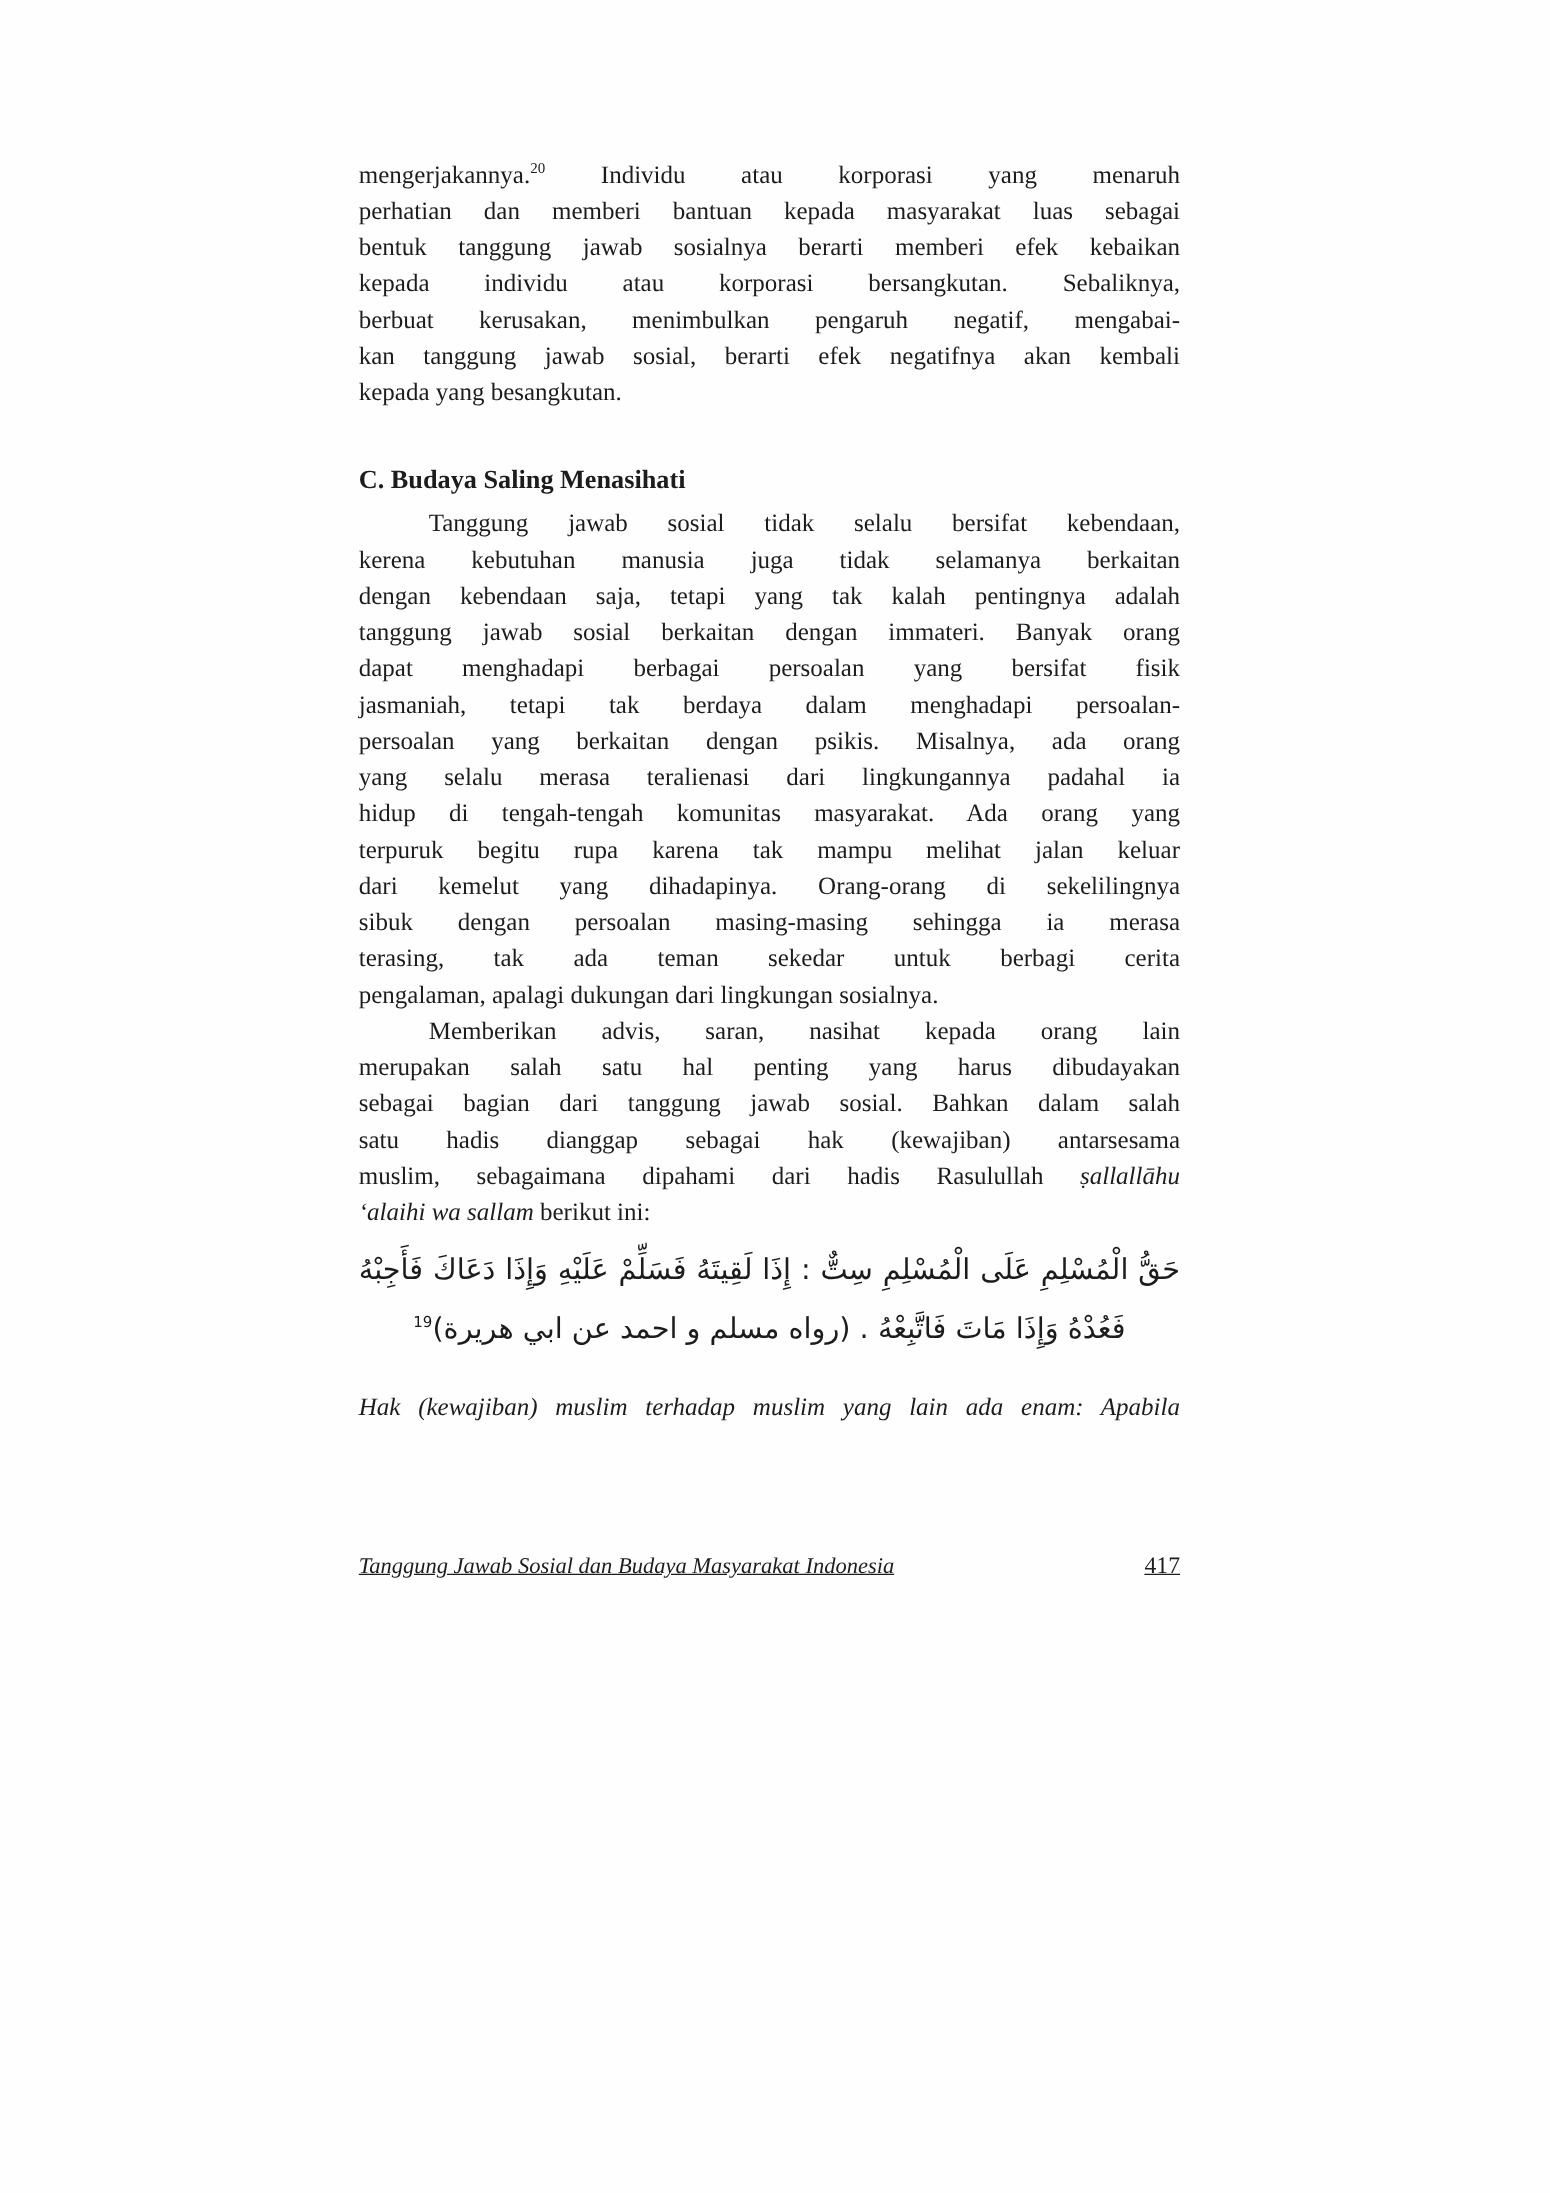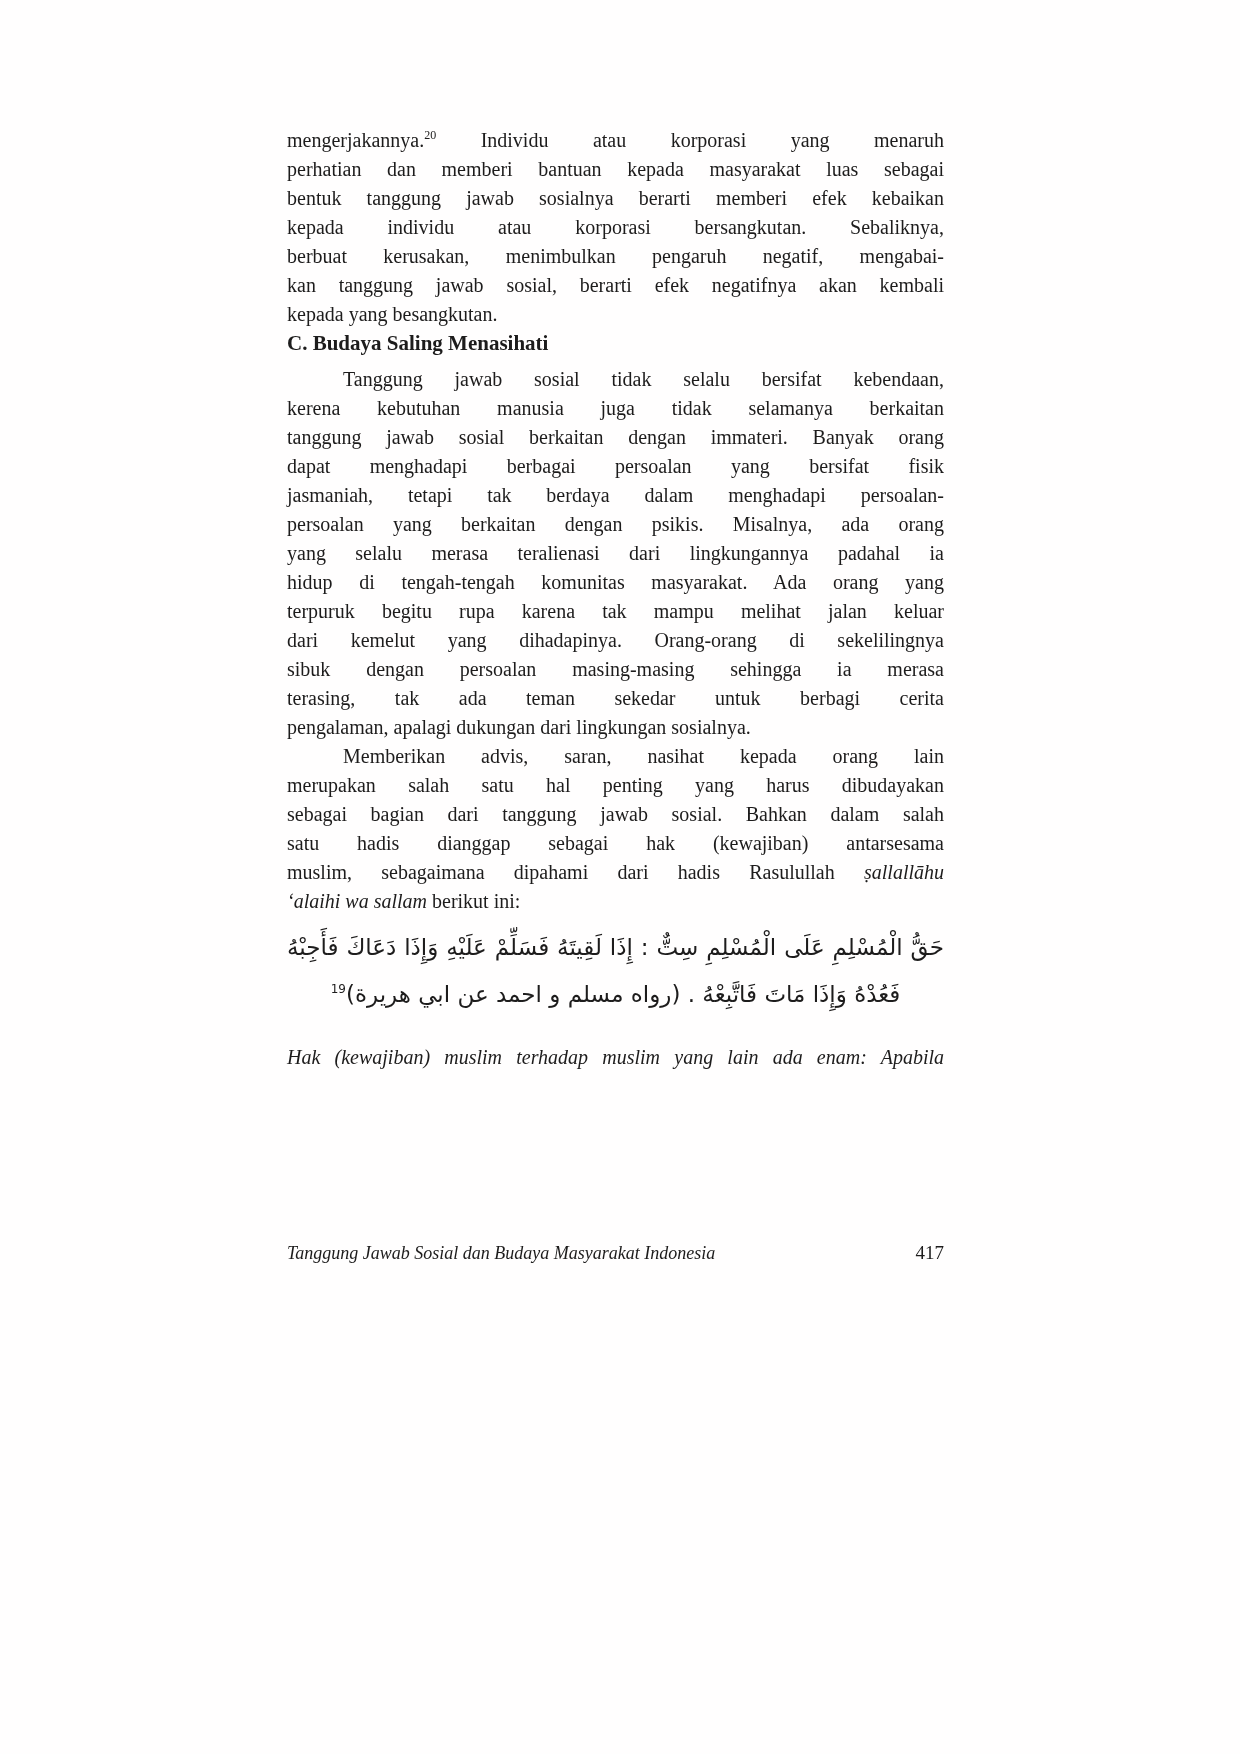--- a/index.html
+++ b/index.html
@@ -31,20 +31,21 @@
   .indent .line.first { text-indent: 56px; }
   sup.fnref {
     font-size: 12px;
     vertical-align: super;
     line-height: 0;
   }
   .heading {
     font-weight: bold;
     font-size: 21px;
     line-height: 29px;
+    margin-top: 40px;
     margin-bottom: 7px;
   }
   .arabic-block { margin-top: 8px; margin-bottom: 22px; }
   .line.ar {
     direction: rtl;
     font-family: "DejaVu Sans", sans-serif;
     font-size: 23px;
     line-height: 47px;
   }
   .line.ar.ar-last {
@@ -57,20 +58,21 @@
     line-height: 35px;
   }
   .footer {
     position: absolute;
     left: 287px;
     top: 1242px;
     width: 657px;
     display: flex;
     justify-content: space-between;
     align-items: baseline;
+    text-decoration: underline;
   }
   .footer-title { font-style: italic; font-size: 18px; }
   .page-number { font-size: 19px; }
 </style>
 </head>
 <body>
 
 <div class="page">
 
   <div class="content">
@@ -88,20 +90,21 @@
           <div class="line last">kepada yang besangkutan.</div>
         </div>
     </div>
 
     <div class="heading">C. Budaya Saling Menasihati</div>
 
     <div class="para indent">
       <div>
           <div class="line first">Tanggung jawab sosial tidak selalu bersifat kebendaan,</div>
           <div class="line">kerena kebutuhan manusia juga tidak selamanya berkaitan</div>
+          <div class="line">dengan kebendaan saja, tetapi yang tak kalah pentingnya adalah</div>
           <div class="line">tanggung jawab sosial berkaitan dengan immateri. Banyak orang</div>
           <div class="line">dapat menghadapi berbagai persoalan yang bersifat fisik</div>
           <div class="line">jasmaniah, tetapi tak berdaya dalam menghadapi persoalan-</div>
           <div class="line">persoalan yang berkaitan dengan psikis. Misalnya, ada orang</div>
           <div class="line">yang selalu merasa teralienasi dari lingkungannya padahal ia</div>
           <div class="line">hidup di tengah-tengah komunitas masyarakat. Ada orang yang</div>
           <div class="line">terpuruk begitu rupa karena tak mampu melihat jalan keluar</div>
           <div class="line">dari kemelut yang dihadapinya. Orang-orang di sekelilingnya</div>
           <div class="line">sibuk dengan persoalan masing-masing sehingga ia merasa</div>
           <div class="line">terasing, tak ada teman sekedar untuk berbagi cerita</div>

